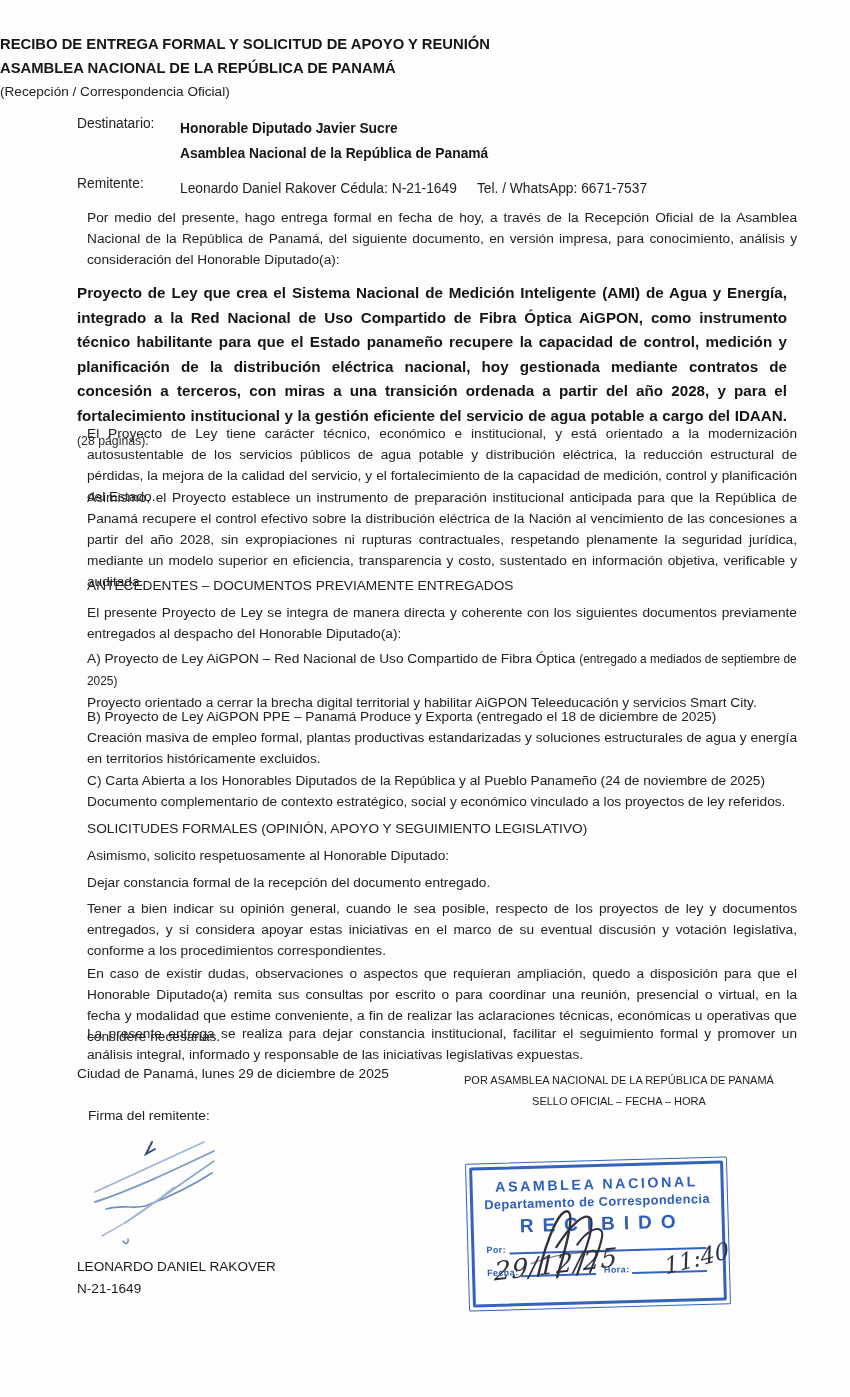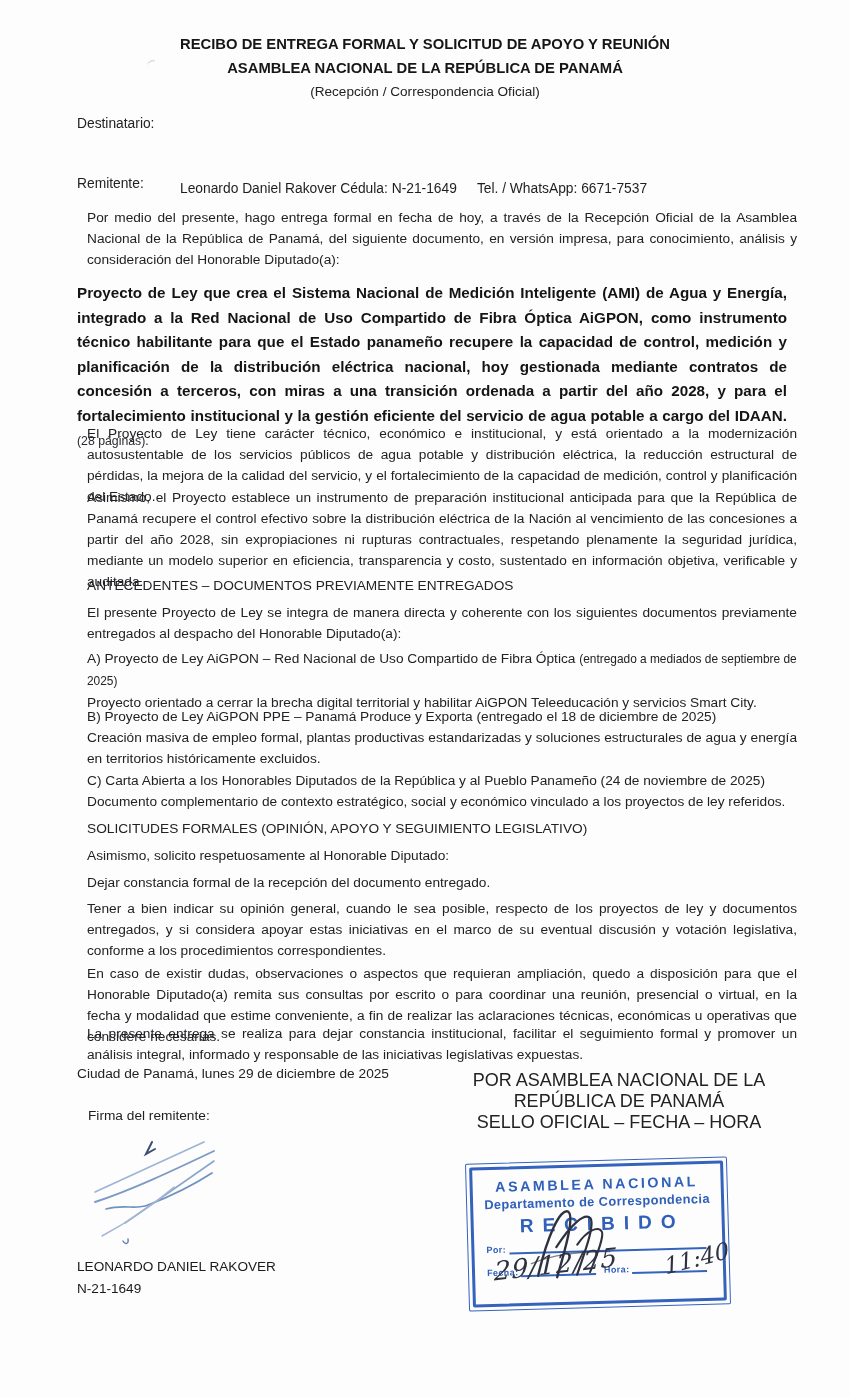--- a/index.html
+++ b/index.html
@@ -2,38 +2,38 @@
 <html lang="es"><head>
 <meta charset="utf-8">
 <style>
   html,body{margin:0;padding:0;background:#ffffff;}
   .page{
     position:relative;width:850px;height:1397px;background:#fdfdfd;
     font-family:"Liberation Sans",sans-serif;color:#1e1e20;overflow:hidden;
   }
   .abs{position:absolute;}
   
-  .header{left:0;right:0;top:32px;text-align:center;}
+  .header{left:0;right:0;top:32px;text-align:left;}
   .h1{font-weight:bold;font-size:14.8px;line-height:24px;color:#161618;}
   .h3{font-size:13.6px;line-height:23px;color:#222;}
   
   .lrow{left:77px;width:710px;display:flex;}
   .lbl{width:103px;flex:0 0 103px;font-size:13.8px;color:#222;}
   .val{font-size:13.8px;line-height:25px;}
   .val.bold{font-weight:bold;color:#151517;}
   .sender-phone{margin-left:20px;}
   
   .body{left:87px;width:710px;font-size:13.7px;line-height:21px;text-align:justify;color:#222226;margin:0;}
   .heading{text-align:left;}
   .proj{left:77px;width:710px;font-size:15.2px;line-height:24.5px;font-weight:bold;text-align:justify;color:#141416;margin:0;}
   .proj .pages{font-weight:normal;font-size:12.3px;color:#2a2a2e;}
   .small-note{font-size:11.9px;}
   
   .date-line{left:77px;top:1066px;font-size:13.7px;color:#222;}
-  .right-block{left:443px;top:1070px;width:352px;text-align:center;font-size:18px;line-height:21px;color:#222;}
+  .right-block{left:443px;top:1070px;width:352px;text-align:center;font-size:11px;line-height:21px;color:#222;}
   .firma{left:88px;top:1108px;font-size:13.7px;}
   .name-block{left:77px;top:1256px;font-size:13.6px;line-height:21.5px;color:#1b1b1d;}
   .sig-svg{left:92px;top:1130px;}
   
   .artifact{left:147px;top:60px;width:9px;height:5px;border-top:2px solid #d9d9d9;border-radius:60% 40% 0 0;transform:rotate(-18deg);opacity:.8;}
   
   .stamp{left:467px;top:1160px;width:262px;height:148px;transform:rotate(-1.6deg);}
   .stamp-outer{position:absolute;inset:0;border:1.6px solid #3463bd;border-radius:2px;}
   .stamp-inner{position:absolute;inset:4px;border:3px solid #3463bd;border-radius:2px;text-align:center;color:#3060ba;}
   .s-org{margin-top:9px;font-weight:bold;font-size:14.2px;letter-spacing:2.6px;}
@@ -57,20 +57,24 @@
   <div class="abs artifact"></div>
 
   <div class="abs header">
     <div class="h1">RECIBO DE ENTREGA FORMAL Y SOLICITUD DE APOYO Y REUNIÓN</div>
     <div class="h1">ASAMBLEA NACIONAL DE LA REPÚBLICA DE PANAMÁ</div>
     <div class="h3">(Recepción / Correspondencia Oficial)</div>
   </div>
 
   <div class="abs lrow" style="top:116px;">
     <span class="lbl">Destinatario:</span>
+    <div class="val bold">
+      <div>Honorable Diputado Javier Sucre</div>
+      <div>Asamblea Nacional de la República de Panamá</div>
+    </div>
   </div>
 
   <div class="abs lrow" style="top:176px;">
     <span class="lbl">Remitente:</span>
     <div class="val">
       <span>Leonardo Daniel Rakover Cédula: N-21-1649</span><span class="sender-phone">Tel. / WhatsApp: 6671-7537</span>
     </div>
   </div>
 
   <p class="abs body" style="top:207px;">Por medio del presente, hago entrega formal en fecha de hoy, a través de la Recepción Oficial de la Asamblea Nacional de la República de Panamá, del siguiente documento, en versión impresa, para conocimiento, análisis y consideración del Honorable Diputado(a):</p>

